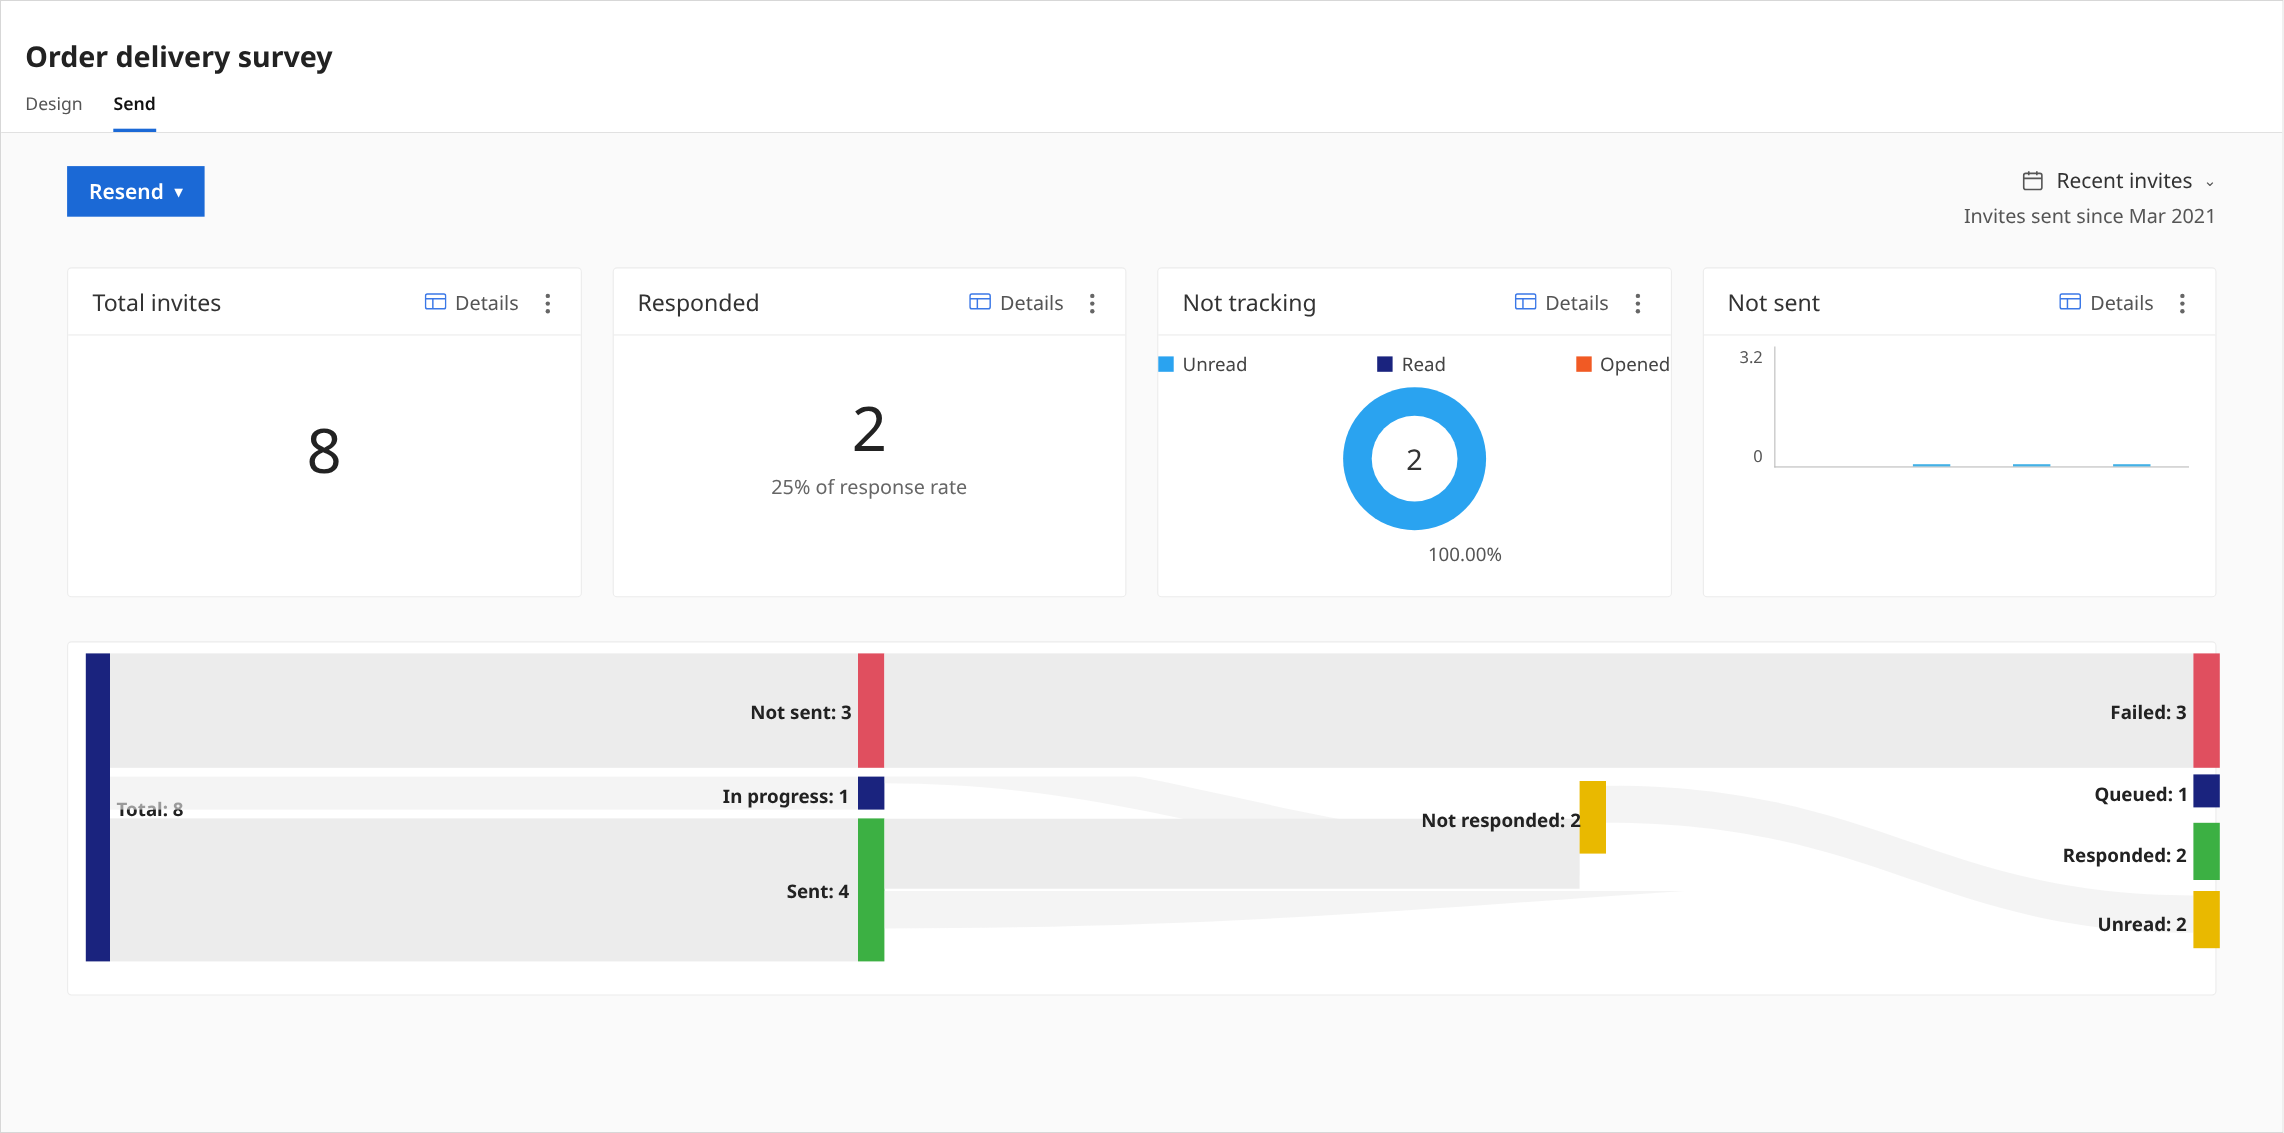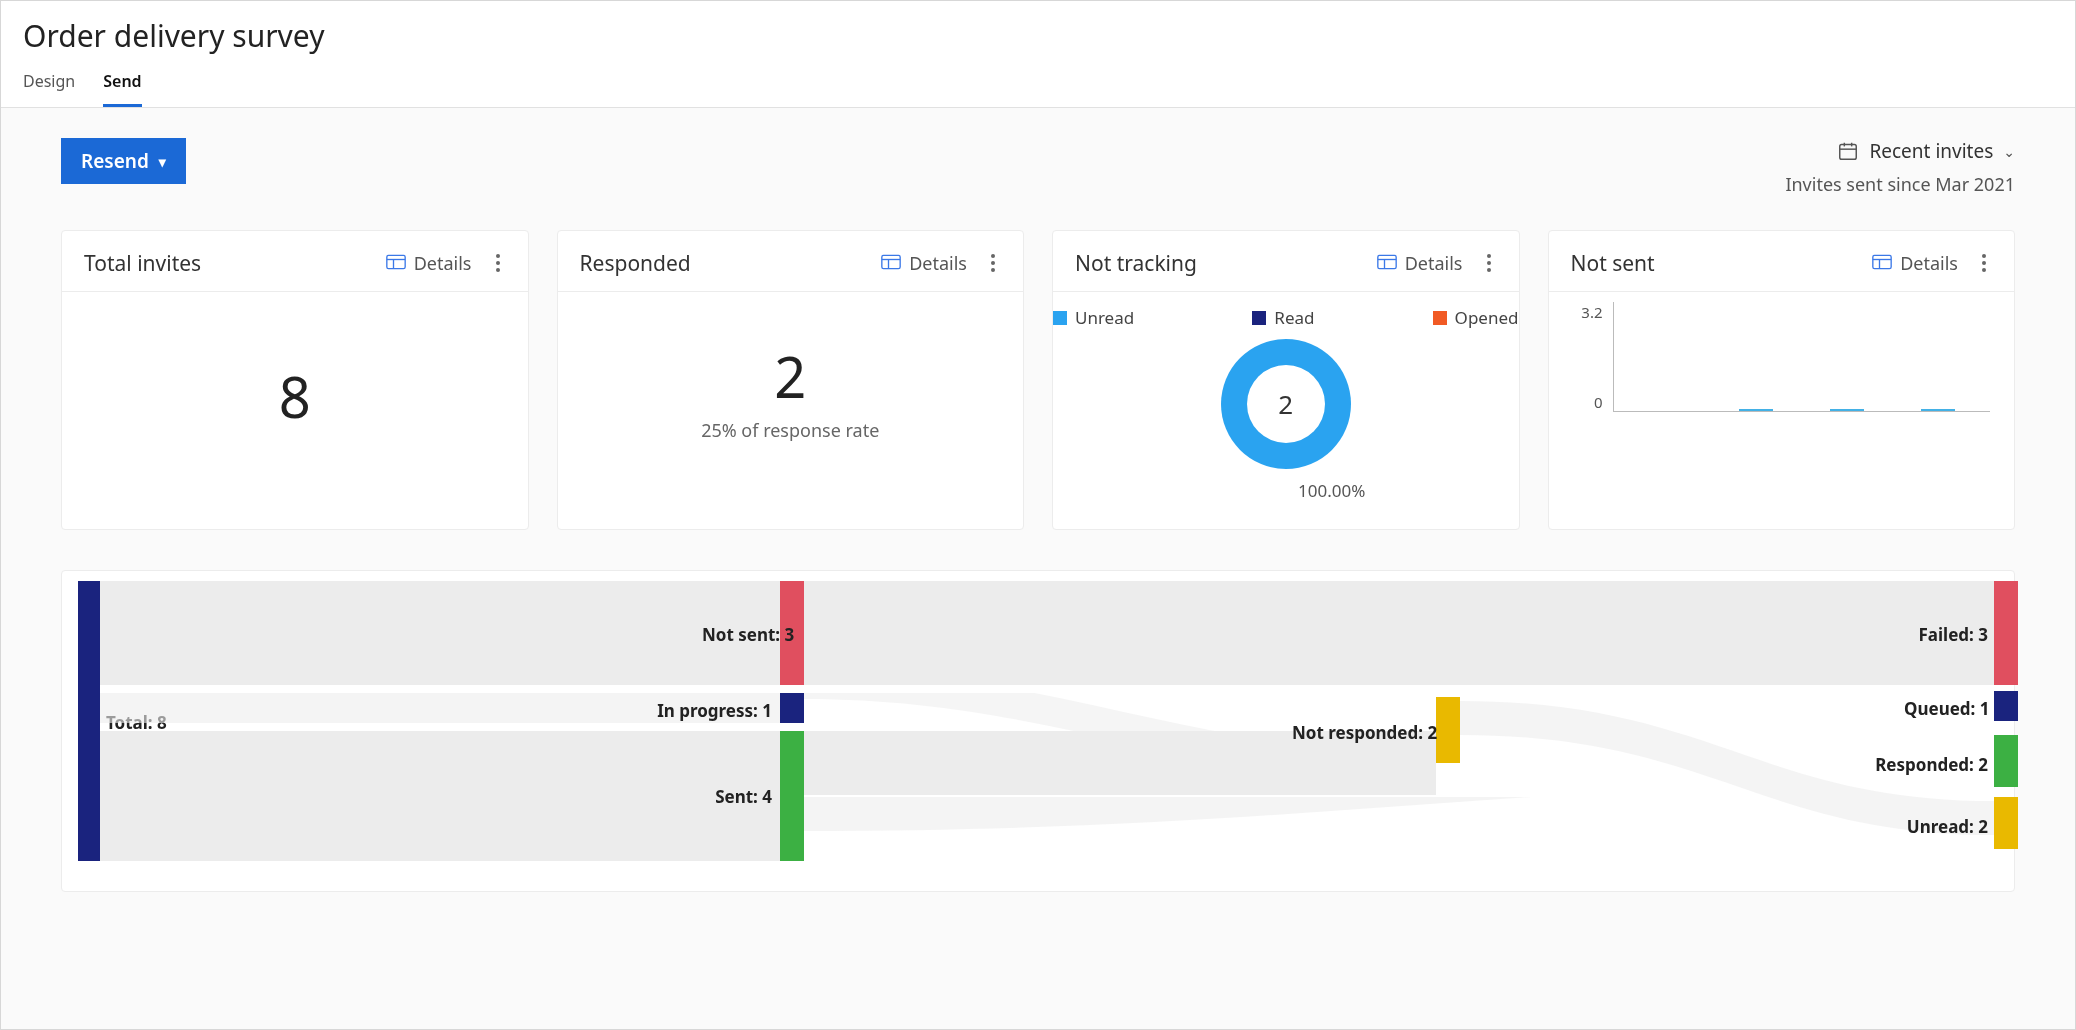--- a/index.html
+++ b/index.html
@@ -21,21 +21,21 @@
     --red:#e04f5f;
     --green:#3cb043;
     --yellow:#e9b900;
     --navy:#1a237e;
   }
   *{box-sizing:border-box;font-family:"Segoe UI",system-ui,Arial,sans-serif;}
   body{margin:0;background:#fff;color:var(--text);}
   .app-frame{border:1px solid #d7d7d7;width:2076px;height:1030px;position:relative;overflow:hidden;}
   
   .header{padding:14px 22px 0 22px;background:#fff;border-bottom:1px solid var(--border);}
-  .page-title{font-size:30px;font-weight:400;margin:0 0 6px 0;}
+  .page-title{font-size:26px;font-weight:700;margin:18px 0 6px 0;}
   .tabs{display:flex;gap:28px;font-size:16px;color:#555;}
   .tab{padding:8px 0 12px 0;cursor:pointer;}
   .tab.active{color:#111;font-weight:600;border-bottom:3px solid var(--blue);}
   
   .work-area{background:var(--bg);padding:30px 60px 40px 60px;height:calc(100% - 100px);}
   .toolbar-row{display:flex;justify-content:space-between;align-items:flex-start;margin-bottom:34px;}
   .resend-btn{background:var(--blue);color:#fff;border:none;font-size:19px;font-weight:600;padding:10px 20px;display:flex;align-items:center;gap:10px;cursor:pointer;}
   .resend-btn .chev{font-size:14px;}
   .right-meta{text-align:right;color:#555;font-size:18px;}
   .recent-invites{display:flex;align-items:center;gap:10px;cursor:pointer;color:#333;font-size:19px;margin-bottom:8px;justify-content:flex-end;}
@@ -273,21 +273,21 @@
         </div>
         <div class="node-label" style="left:44px;top:140px;">Total: 8</div>
 
         <div class="flow" style="left:38px;top:10px;width:680px;height:104px;"></div>
         <div class="flow" style="left:38px;top:122px;width:680px;height:30px;opacity:.6"></div>
         <div class="flow" style="left:38px;top:160px;width:680px;height:130px;"></div>
 
         <div class="node" style="left:718px;top:10px;">
           <div class="bar-node" style="width:24px;height:104px;background:var(--red);"></div>
         </div>
-        <div class="node-label" style="left:620px;top:52px;text-align:right;width:90px;margin-left:20px;">Not sent: 3</div>
+        <div class="node-label" style="left:620px;top:52px;text-align:right;width:90px;">Not sent: 3</div>
 
         <div class="node" style="left:718px;top:122px;">
           <div class="bar-node" style="width:24px;height:30px;background:var(--navy);"></div>
         </div>
         <div class="node-label" style="left:595px;top:128px;text-align:right;width:115px;">In progress: 1</div>
 
         <div class="node" style="left:718px;top:160px;">
           <div class="bar-node" style="width:24px;height:130px;background:var(--green);"></div>
         </div>
         <div class="node-label" style="left:650px;top:214px;text-align:right;width:60px;">Sent: 4</div>

